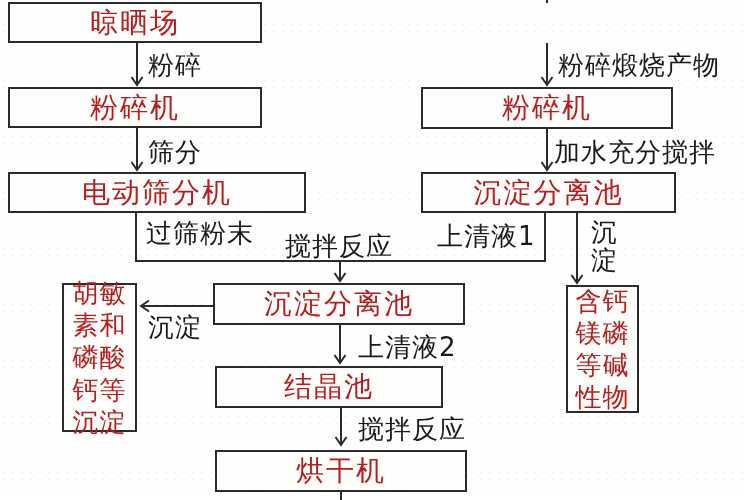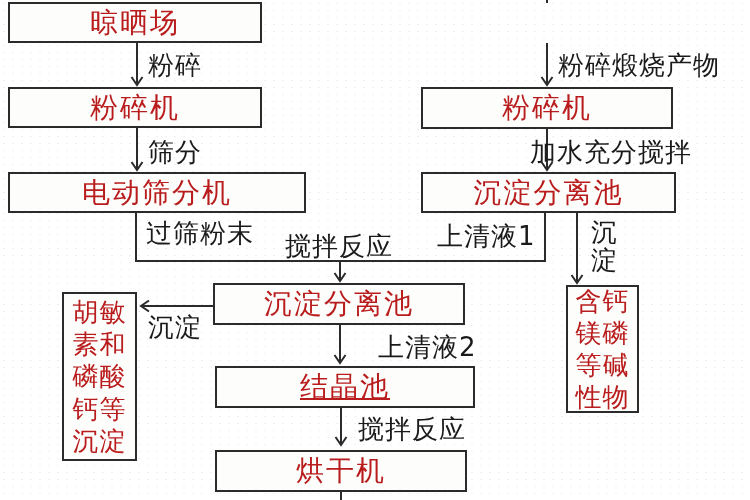--- a/index.html
+++ b/index.html
@@ -95,25 +95,25 @@
 
   <div class="node" style="left:8px;top:172px;width:298px;height:41px;">电动筛分机</div>
 
 
   <div class="node" style="left:421px;top:87px;width:252px;height:42px;">粉碎机</div>
 
   <div class="node" style="left:421px;top:172px;width:255px;height:41px;">沉淀分离池</div>
 
   <div class="node" style="left:213px;top:283px;width:252px;height:42px;">沉淀分离池</div>
 
-  <div class="node" style="left:215px;top:366px;width:260px;height:42px;text-decoration:underline;">结晶池</div>
+  <div class="node" style="left:215px;top:366px;width:228px;height:42px;">结晶池</div>
 
   <div class="node" style="left:215px;top:450px;width:252px;height:42px;">烘干机</div>
 
-  <div class="node tall" style="left:62px;top:292px;width:75px;height:169px;">胡敏
+  <div class="node tall" style="left:62px;top:283px;width:75px;height:149px;">胡敏
 素和
 磷酸
 钙等
 沉淀</div>
 
   <div class="node tall" style="left:566px;top:285px;width:73px;height:128px;">含钙
 镁磷
 等碱
 性物</div>
 
@@ -122,24 +122,24 @@
   <div class="edge-label" style="left:148px;top:135px;">筛分</div>
 
   <div class="edge-label" style="left:146px;top:216px;">过筛粉末</div>
 
   <div class="edge-label" style="left:285px;top:229px;">搅拌反应</div>
 
   <div class="edge-label" style="left:437px;top:219px;">上清液1</div>
 
   <div class="edge-label" style="left:558px;top:48px;">粉碎煅烧产物</div>
 
-  <div class="edge-label" style="left:530px;top:135px;">加水充分搅拌</div>
+  <div class="edge-label" style="left:554px;top:135px;">加水充分搅拌</div>
 
   <div class="edge-label vertical" style="left:591px;top:218px;">沉
 淀</div>
 
   <div class="edge-label" style="left:148px;top:310px;">沉淀</div>
 
-  <div class="edge-label" style="left:358px;top:330px;margin-left:20px;">上清液2</div>
+  <div class="edge-label" style="left:358px;top:330px;">上清液2</div>
 
   <div class="edge-label" style="left:358px;top:412px;">搅拌反应</div>
 
 </div>
 
 </body></html>

